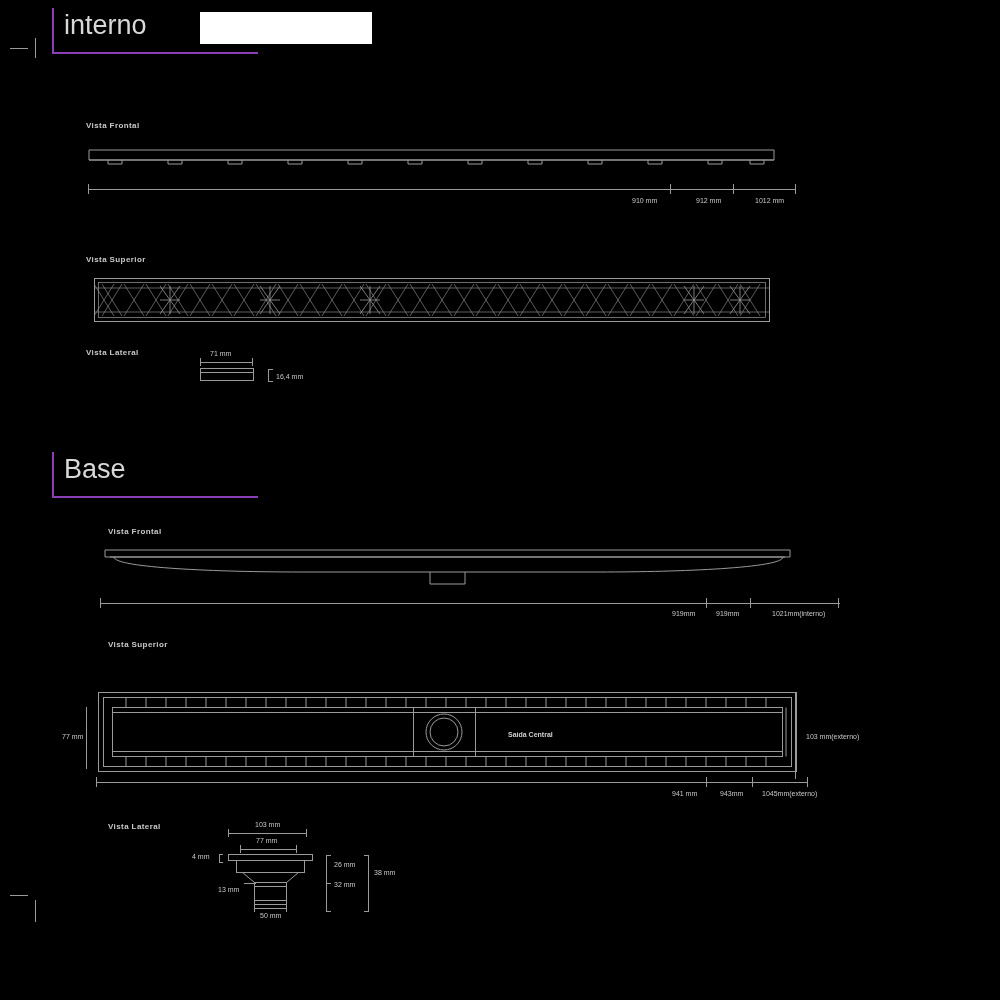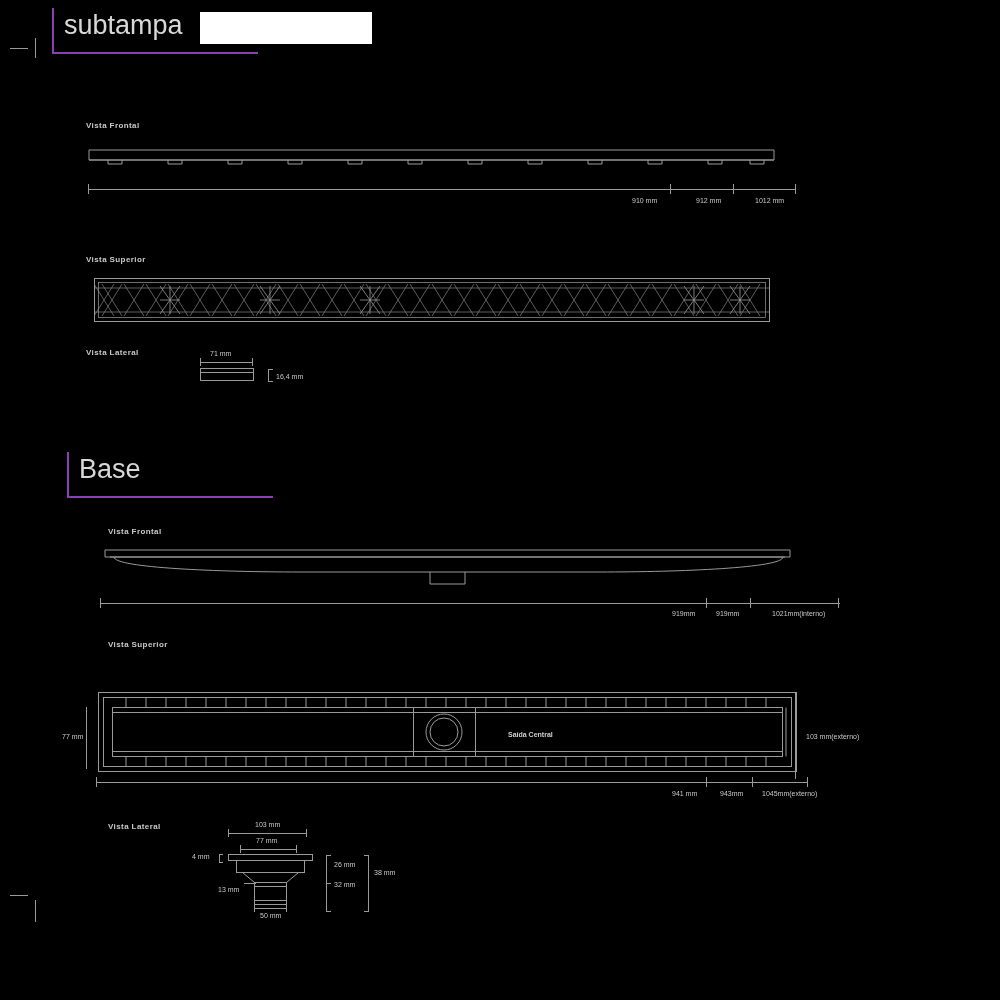--- a/index.html
+++ b/index.html
@@ -43,21 +43,21 @@
 <body>
 
 <div class="crop abs" style="left:10px;top:48px;width:18px;height:1px;"></div>
 <div class="crop abs" style="left:35px;top:38px;width:1px;height:20px;"></div>
 <div class="crop abs" style="left:10px;top:895px;width:18px;height:1px;"></div>
 <div class="crop abs" style="left:35px;top:900px;width:1px;height:22px;"></div>
 
 <div class="title-block" style="left:52px;top:8px;width:206px;height:46px;">
   <div class="title-bar"></div>
   <div class="title-underline" style="width:206px;"></div>
-  <div class="title-text">subtampa</div>
+  <div class="title-text">interno</div>
 </div>
 
 <div class="title-highlight" style="left:200px;top:12px;width:172px;height:32px;"></div>
 
 <div class="sublabel" style="left:86px;top:121px;">Vista Frontal</div>
 
 <svg style="left:86px;top:140px;" width="700" height="30" viewBox="0 0 700 30">
   <g stroke="#9a9a9a" stroke-width="1" fill="none">
     <path d="M3 10 L688 10"></path>
     <path d="M3 10 L3 20 L688 20 L688 10"></path>
@@ -157,21 +157,21 @@
     <rect x="2.5" y="2.5" width="53" height="12"></rect>
     <path d="M2.5 6.5 L55.5 6.5"></path>
   </g>
 </svg>
 
 <div class="line-v" style="left:268px;top:369px;height:12px;"></div>
 <div class="line-h" style="left:268px;top:369px;width:5px;"></div>
 <div class="line-h" style="left:268px;top:381px;width:5px;"></div>
 <div class="dim" style="left:276px;top:373px;">16,4 mm</div>
 
-<div class="title-block" style="left:67px;top:452px;width:206px;height:46px;">
+<div class="title-block" style="left:52px;top:452px;width:206px;height:46px;">
   <div class="title-bar"></div>
   <div class="title-underline" style="width:206px;"></div>
   <div class="title-text">Base</div>
 </div>
 
 <div class="sublabel" style="left:108px;top:527px;">Vista Frontal</div>
 
 <svg style="left:100px;top:542px;" width="700" height="48" viewBox="0 0 700 48">
   <g stroke="#9a9a9a" stroke-width="1" fill="none">
     <path d="M5 8 L690 8"></path>

